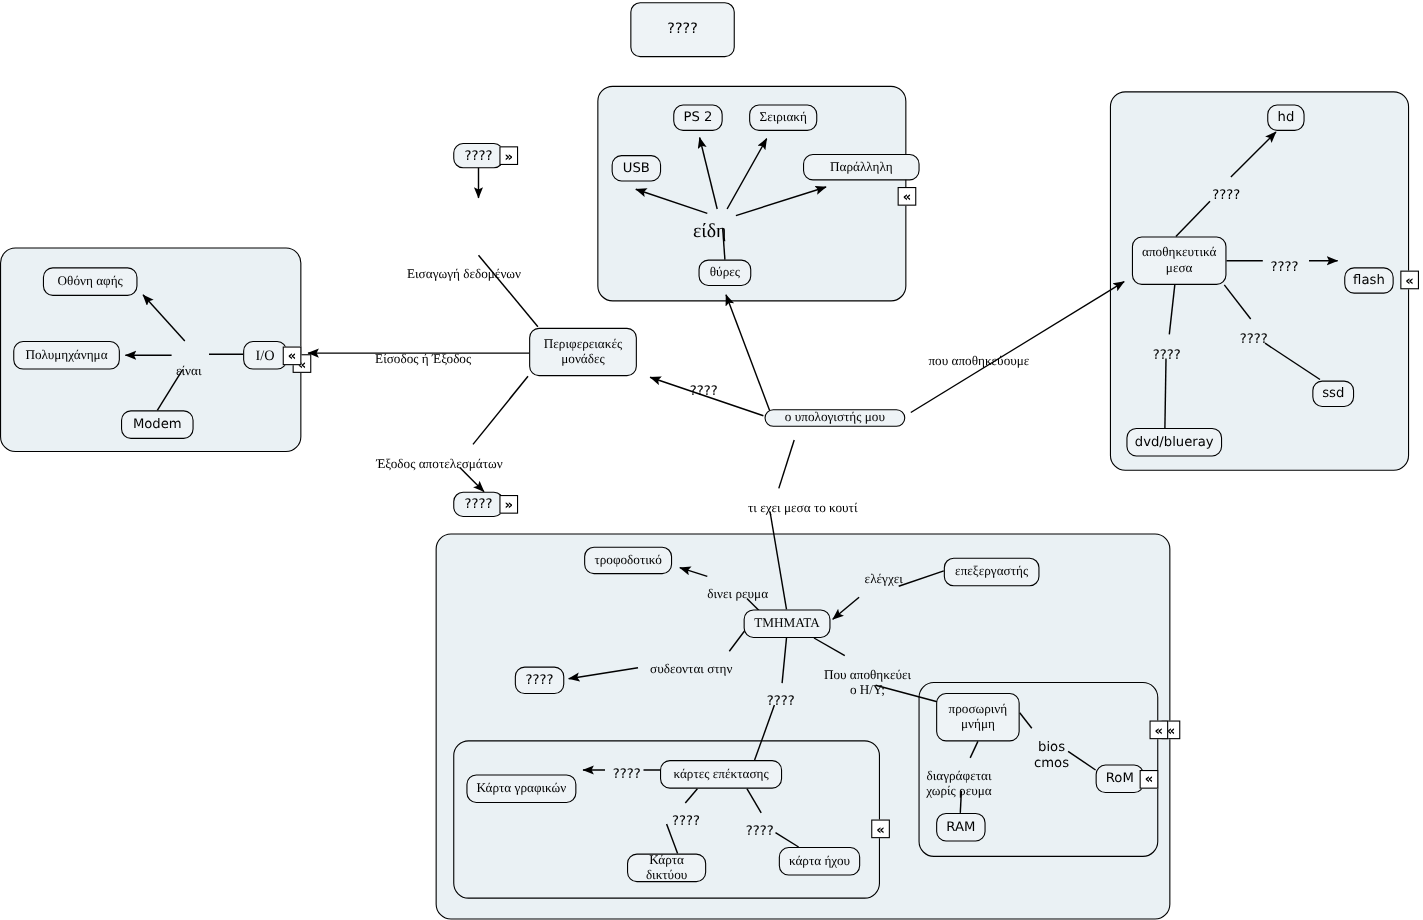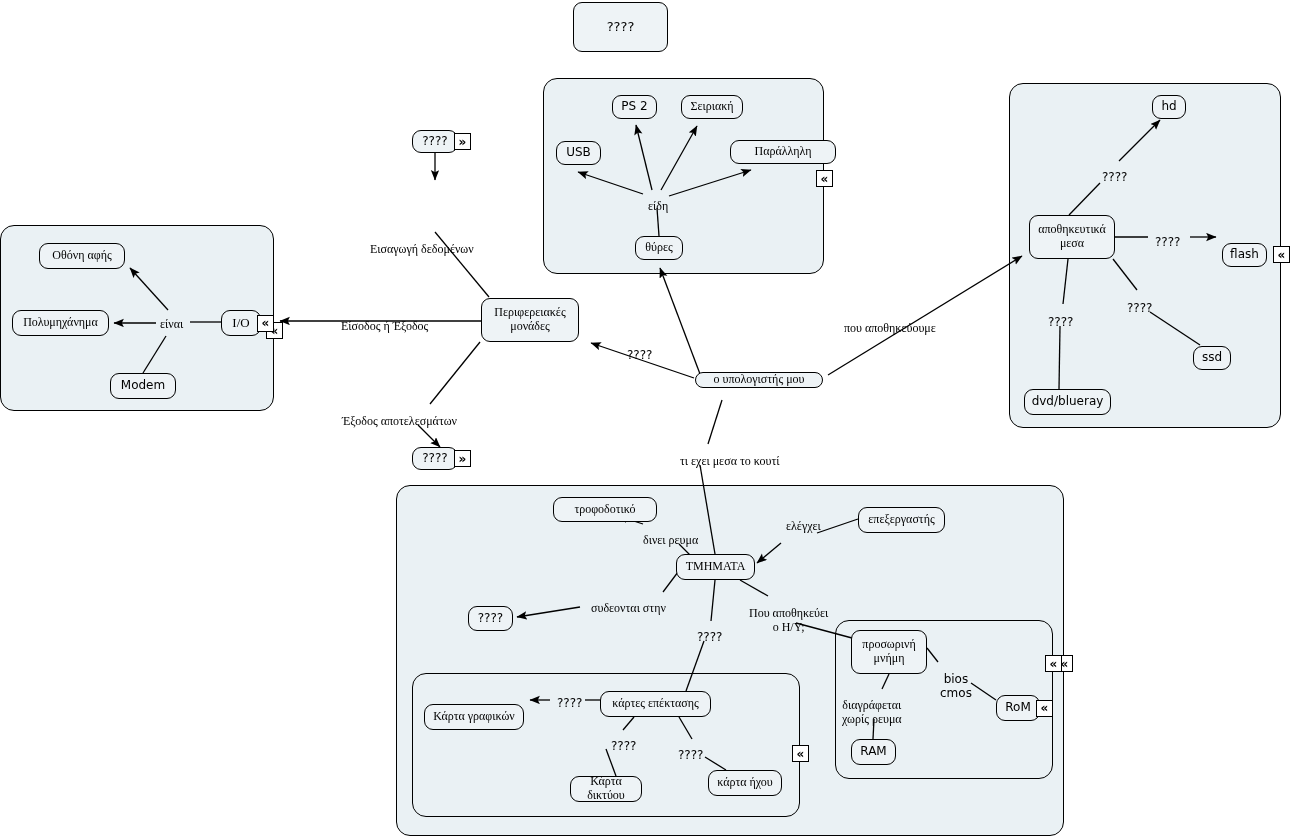--- a/index.html
+++ b/index.html
@@ -121,37 +121,37 @@
       <div class="mark" style="left: 257px; top: 314.5px;">«</div>
       <div class="node" style="left: 481px; top: 298px; width: 98px; height: 44px; font-size: 12px; white-space: pre-line;">Περιφερειακές
 μονάδες</div>
       <div class="node" style="left: 695px; top: 372px; width: 128px; height: 16px; font-size: 12px; white-space: pre-line;">ο υπολογιστής μου</div>
       <div class="node" style="left: 1029px; top: 215px; width: 86px; height: 44px; font-size: 12px; white-space: pre-line;">αποθηκευτικά
 μεσα</div>
       <div class="node sans" style="left: 1152px; top: 95px; width: 34px; height: 24px; font-size: 12px; white-space: pre-line;">hd</div>
       <div class="node sans" style="left: 1222px; top: 243px; width: 45px; height: 24px; font-size: 12px; white-space: pre-line;">flash</div>
       <div class="node sans" style="left: 1193px; top: 346px; width: 38px; height: 24px; font-size: 12px; white-space: pre-line;">ssd</div>
       <div class="node sans" style="left: 1024px; top: 389px; width: 87px; height: 26px; font-size: 12px; white-space: pre-line;">dvd/blueray</div>
-      <div class="node" style="left: 553px; top: 497px; width: 104px; height: 25px; font-size: 12px; white-space: pre-line;">τροφοδοτικό</div>
+      <div class="node" style="left: 531px; top: 497px; width: 80px; height: 25px; font-size: 12px; white-space: pre-line;">τροφοδοτικό</div>
       <div class="node" style="left: 676px; top: 554px; width: 79px; height: 26px; font-size: 12px; white-space: pre-line;">ΤΜΗΜΑΤΑ</div>
       <div class="node" style="left: 858px; top: 507px; width: 87px; height: 26px; font-size: 12px; white-space: pre-line;">επεξεργαστής</div>
       <div class="node sans" style="left: 468px; top: 606px; width: 45px; height: 25px; font-size: 12px; white-space: pre-line;">????</div>
       <div class="node" style="left: 600px; top: 691px; width: 111px; height: 26px; font-size: 12px; white-space: pre-line;">κάρτες επέκτασης</div>
       <div class="node" style="left: 424px; top: 704px; width: 100px; height: 26px; font-size: 12px; white-space: pre-line;">Κάρτα γραφικών</div>
       <div class="node" style="left: 570px; top: 776px; width: 72px; height: 26px; font-size: 12px; white-space: pre-line;">Κάρτα δικτύου</div>
       <div class="node" style="left: 708px; top: 770px; width: 74px; height: 26px; font-size: 12px; white-space: pre-line;">κάρτα ήχου</div>
       <div class="node" style="left: 851px; top: 630px; width: 76px; height: 44px; font-size: 12px; white-space: pre-line;">προσωρινή
 μνήμη</div>
       <div class="node sans" style="left: 996px; top: 695px; width: 44px; height: 26px; font-size: 12px; white-space: pre-line;">RoM</div>
       <div class="mark" style="left: 1036px; top: 699.5px;">«</div>
       <div class="node sans" style="left: 851px; top: 739px; width: 45px; height: 26px; font-size: 12px; white-space: pre-line;">RAM</div>
     </div>
   <div id="labels-layer">
-      <div class="lbl" style="left: 160px; top: 317px; font-size: 12px; white-space: pre-line;">είναι</div>
-      <div class="lbl" style="left: 648px; top: 199px; font-size: 12px; white-space: pre-line;">είδη</div>
+      <div class="lbl" style="left: 160px; top: 330px; font-size: 12px; white-space: pre-line;">είναι</div>
+      <div class="lbl" style="left: 630px; top: 199px; font-size: 18px; white-space: pre-line;">είδη</div>
       <div class="lbl" style="left: 370px; top: 242px; font-size: 12px; white-space: pre-line;">Εισαγωγή δεδομένων</div>
       <div class="lbl" style="left: 341px; top: 319px; font-size: 12px; white-space: pre-line;">Είσοδος ή Έξοδος</div>
       <div class="lbl" style="left: 342px; top: 414px; font-size: 12px; white-space: pre-line;">Έξοδος αποτελεσμάτων</div>
       <div class="lbl sans" style="left: 627px; top: 348px; font-size: 12px; white-space: pre-line;">????</div>
       <div class="lbl" style="left: 844px; top: 321px; font-size: 12px; white-space: pre-line;">που αποθηκεύουμε</div>
       <div class="lbl sans" style="left: 1102px; top: 170px; font-size: 12px; white-space: pre-line;">????</div>
       <div class="lbl sans" style="left: 1155px; top: 235px; font-size: 12px; white-space: pre-line;">????</div>
       <div class="lbl sans" style="left: 1127px; top: 301px; font-size: 12px; white-space: pre-line;">????</div>
       <div class="lbl sans" style="left: 1048px; top: 315px; font-size: 12px; white-space: pre-line;">????</div>
       <div class="lbl" style="left: 680px; top: 454px; font-size: 12px; white-space: pre-line;">τι εχει μεσα το κουτί</div>

